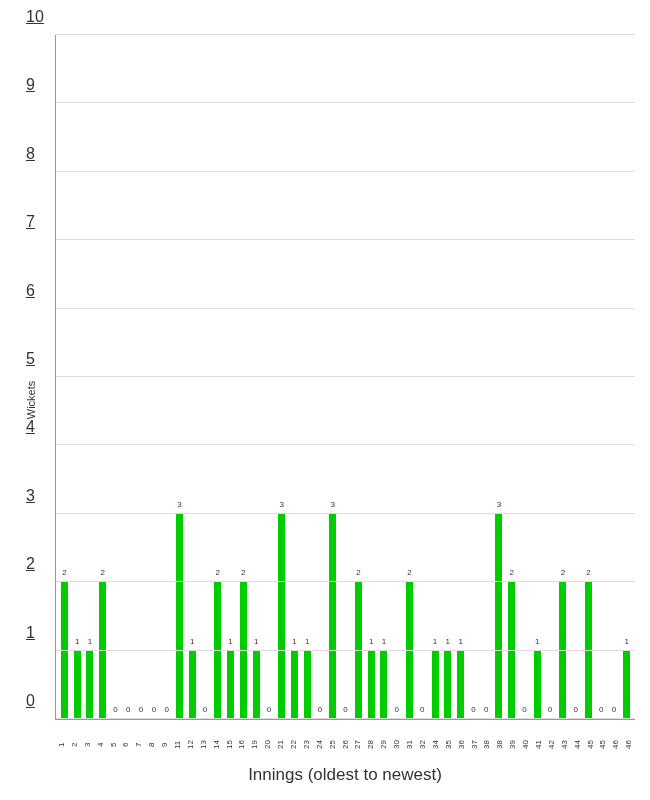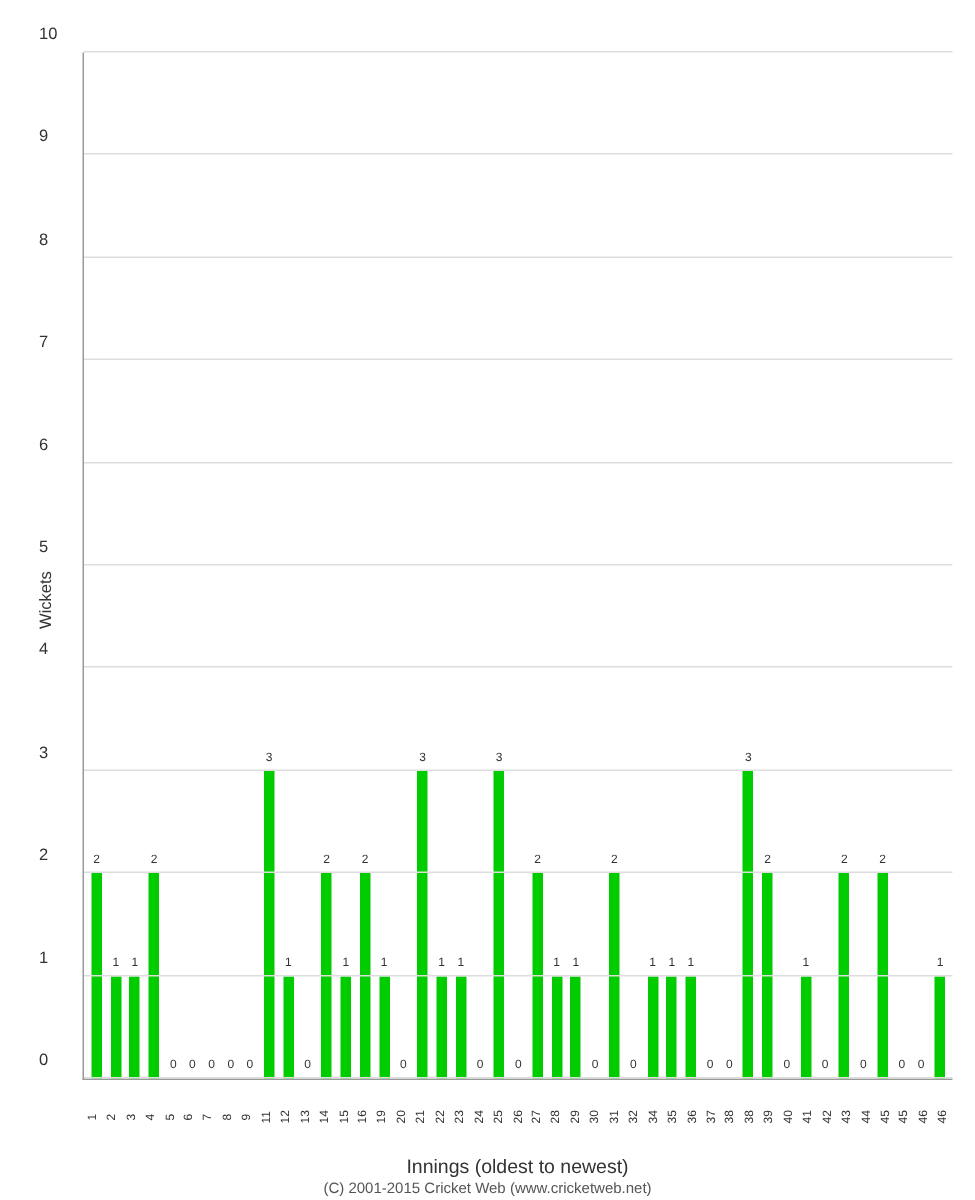--- a/index.html
+++ b/index.html
@@ -36,40 +36,41 @@
     }
     .grid-line {
       position: absolute;
       left: 0;
       right: 0;
       border-top: 1px solid #ddd;
     }
     .y-label {
       position: absolute;
       left: -30px;
-      font-size: 11px;
+      font-size: 16px;
       color: #333;
       transform: translateY(-50%);
+      text-decoration: underline;
     }
     .y-axis-title {
       position: absolute;
       left: 12px;
       top: 50%;
       transform: translateY(-50%) rotate(-90deg);
       font-size: 11px;
       color: #333;
       white-space: nowrap;
     }
     .x-axis-title {
       position: absolute;
       bottom: 15px;
       left: 55px;
       right: 15px;
       text-align: center;
-      font-size: 13px;
+      font-size: 17px;
       color: #333;
     }
     .copyright {
       position: absolute;
       bottom: 2px;
       left: 0;
       right: 0;
       text-align: center;
       font-size: 10px;
       color: #555;
@@ -438,14 +439,13 @@
         <div class="x-label">44</div>
         <div class="x-label">45</div>
         <div class="x-label">45</div>
         <div class="x-label">46</div>
         <div class="x-label">46</div>
       </div>
   </div>
 
   <div class="x-axis-title">Innings (oldest to newest)</div>
 
-  <div class="copyright">(C) 2001-2015 Cricket Web (www.cricketweb.net)</div>
 </div>
 
 </body></html>

